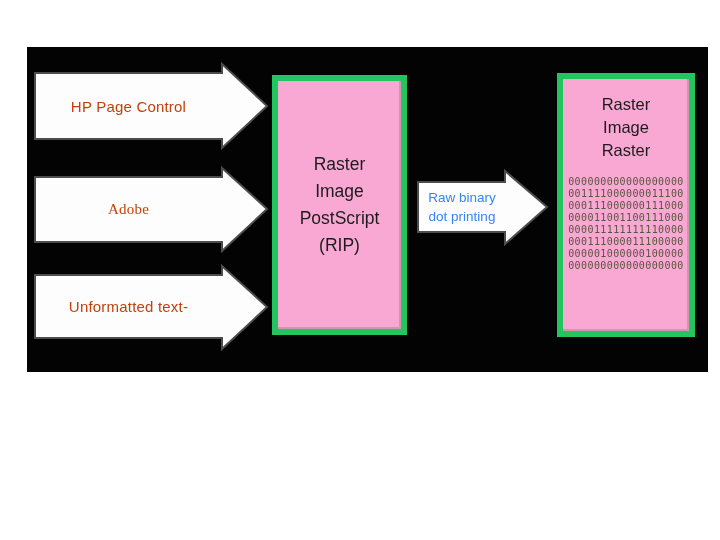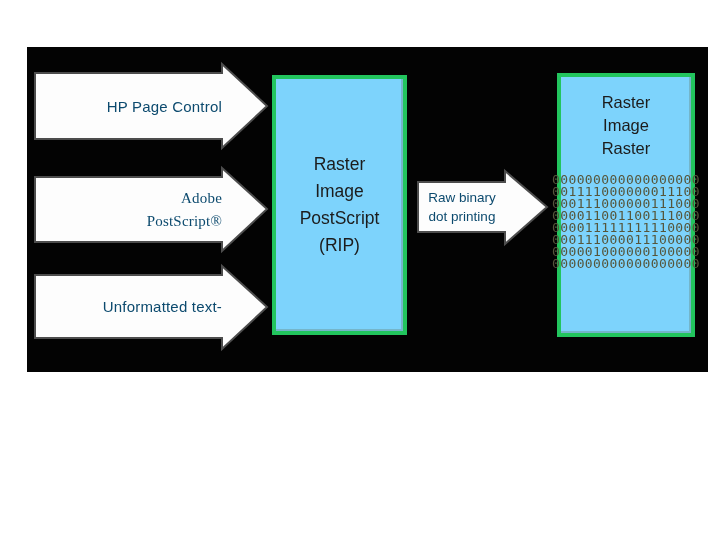--- a/index.html
+++ b/index.html
@@ -35,50 +35,50 @@
     stroke: #4d4d4d;
     stroke-width: 2;
     stroke-linejoin: miter;
   }
   .input-label {
     position: absolute;
     left: 35px;
     width: 187px;
     display: flex;
     flex-direction: column;
-    align-items: flex-end;
+    align-items: center;
     justify-content: center;
     text-align: center;
-    color: #0c4a6e;
+    color: #c2410c;
     font-size: 15px;
     line-height: 23px;
     letter-spacing: 0.2px;
   }
   .label-pcl  { top: 73px;  height: 66px; }
   .label-ps   { top: 177px; height: 65px; font-family: Liberation Serif, serif; }
   .label-text { top: 275px; height: 63px; }
   .flow-label {
     position: absolute;
     left: 418px;
     top: 182px;
     width: 88px;
     height: 50px;
     display: flex;
     flex-direction: column;
     align-items: center;
     justify-content: center;
     text-align: center;
-    color: #0c4a6e;
+    color: #3b82f6;
     font-size: 13.5px;
     line-height: 19px;
   }
   .yellow-box {
     position: absolute;
-    background: #7dd3fc;
-    border: 4px solid #22c55e;
+    background: #f9a8d4;
+    border: 6px solid #22c55e;
     box-sizing: border-box;
     box-shadow: inset -2px -2px 0 rgba(90,90,50,0.25);
   }
   .processor-box {
     left: 272px;
     top: 75px;
     width: 135px;
     height: 260px;
     display: flex;
     flex-direction: column;
@@ -101,21 +101,21 @@
   }
   .memory-title {
     margin-top: 14px;
     color: #1c1c1c;
     font-size: 16.5px;
     line-height: 23px;
   }
   .binary-block {
     margin-top: 14px;
     font-family: "DejaVu Sans Mono", monospace;
-    font-size: 13px;
+    font-size: 10px;
     line-height: 12px;
     letter-spacing: 0.4px;
     color: #56563b;
     white-space: nowrap;
   }
 </style>
 </head>
 <body>
 
 <div class="scene">
@@ -128,21 +128,20 @@
     <polygon points="35,275 222,275 222,266 267,307 222,349 222,338 35,338"></polygon>
     <polygon points="418,182 505,182 505,171 547,207 505,244 505,232 418,232"></polygon>
   </svg>
 
   <div class="input-label label-pcl">
     <span>HP Page Control</span>
   </div>
 
   <div class="input-label label-ps">
     <span>Adobe</span>
-    <span>PostScript®</span>
   </div>
 
   <div class="input-label label-text">
     <span>Unformatted text-</span>
   </div>
 
   <div class="yellow-box processor-box">
     <span>Raster</span>
     <span>Image</span>
     <span>PostScript</span>

